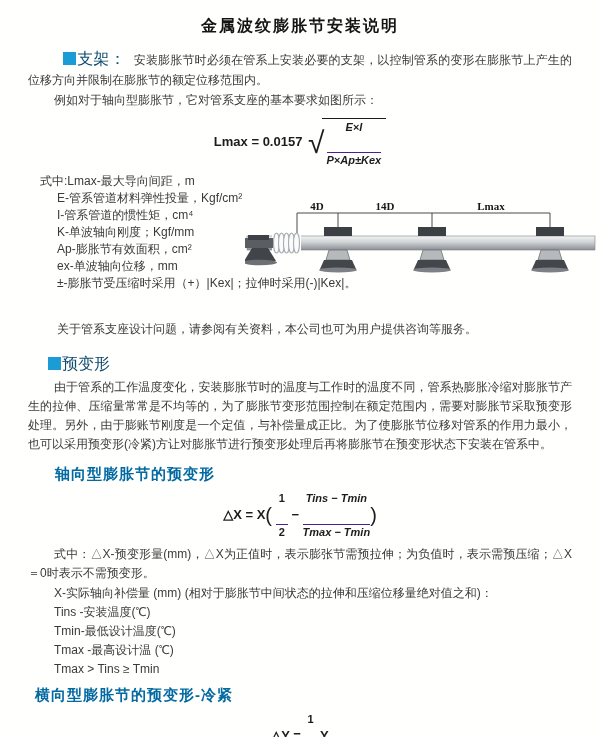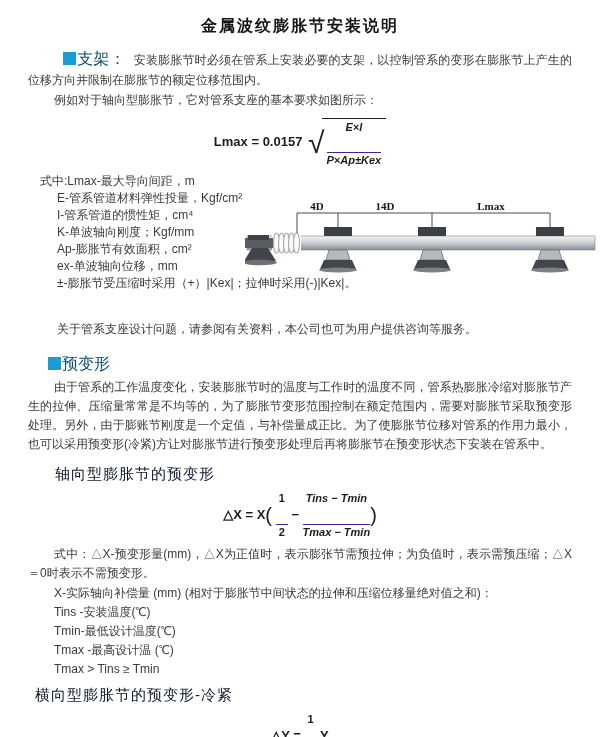--- a/index.html
+++ b/index.html
@@ -30,21 +30,21 @@
   .sqrt-body{display:inline-block;border-top:1.5px solid #1c1c1c;vertical-align:middle;padding:2px 5px 0;}
   .paren{font-size:20px;font-weight:normal;vertical-align:middle;}
   .defs-wrap{position:relative;margin:4px 0 0 40px;height:140px;}
   .def{line-height:17px;}
   .def.ind{padding-left:17px;}
   .diagram{position:absolute;left:205px;top:26px;}
   .diagram text{font-family:"Liberation Serif",serif;font-weight:bold;font-size:11px;fill:#181818;}
   .support-note{margin:8px 15px 0 57px;line-height:17px;}
   .sec-head{margin:16px 0 3px 28px;padding-left:20px;}
   .body-para{margin:0 28px;text-indent:26px;line-height:19px;text-align:justify;}
-  .sub-head{color:#0f172a;font-size:15px;font-weight:normal;letter-spacing:1px;}
+  .sub-head{color:#0369a1;font-size:15px;font-weight:bold;letter-spacing:1px;}
   .sub-head.axial{margin:11px 0 0 55px;}
   .sub-head.lateral{margin:8px 0 0 35px;}
   .tlist{margin:0 28px 0 54px;line-height:18px;}
   .tlist .titem{margin-top:1px;}
 </style>
 </head>
 <body>
 
 <main>
 

